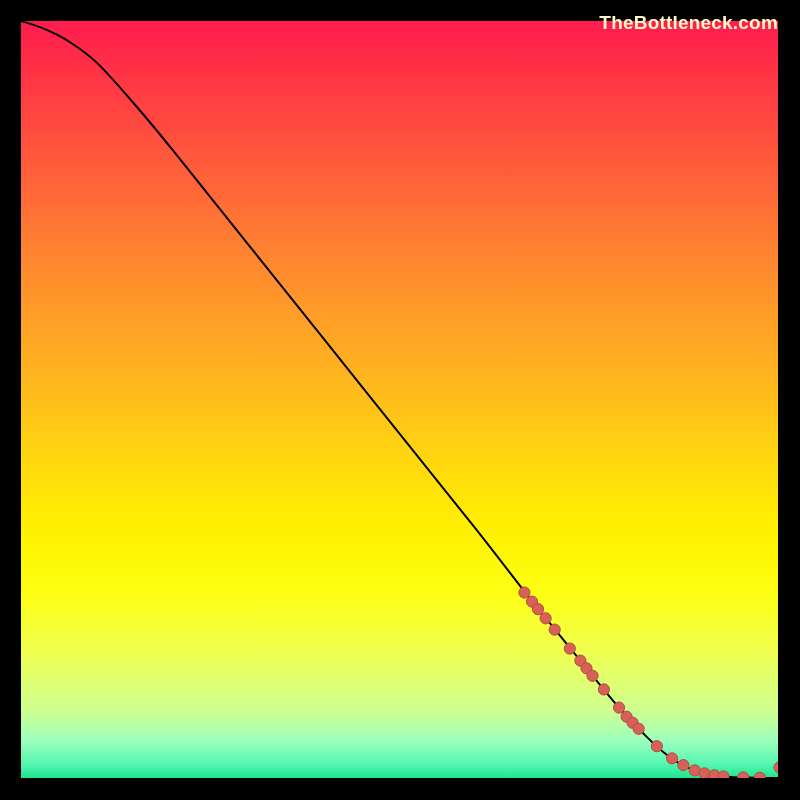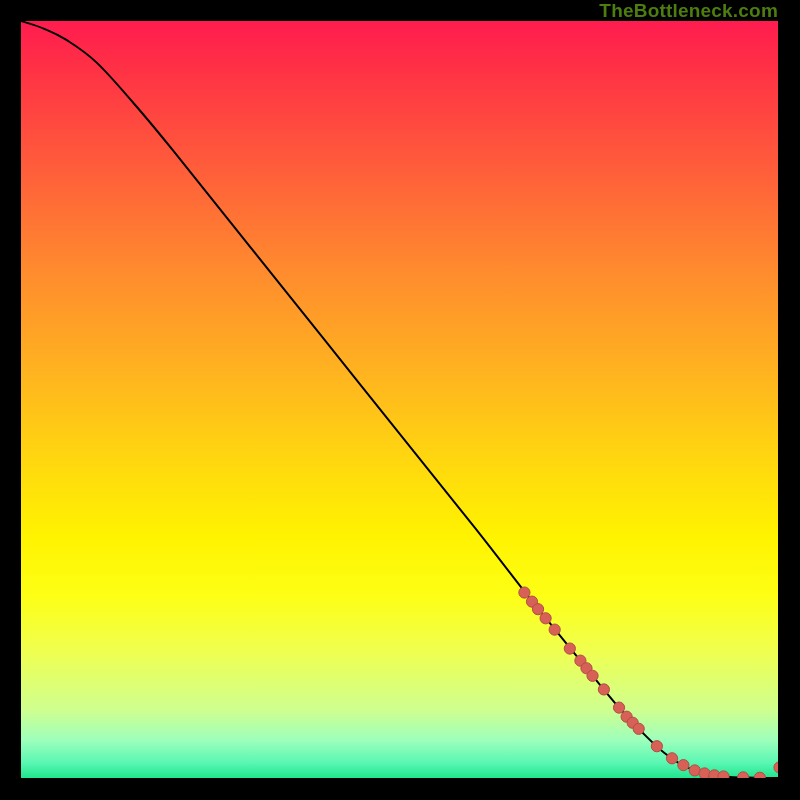--- a/index.html
+++ b/index.html
@@ -43,26 +43,26 @@
       #59f7b2 98%,
       #20e58e 100%
     );
   }
   .plot-svg {
     position: absolute;
     inset: 0;
   }
   .watermark {
     position: absolute;
-    top: 0px;
+    top: 12px;
     right: 22px;
     font-family: Arial, Helvetica, sans-serif;
     font-size: 19px;
     font-weight: 600;
-    color: #4d7c0f;
+    color: #fef9c3;
     letter-spacing: 0.2px;
     user-select: none;
   }
 </style>
 </head>
 <body>
 
 <div class="stage">
 
   <div class="chart-area">

